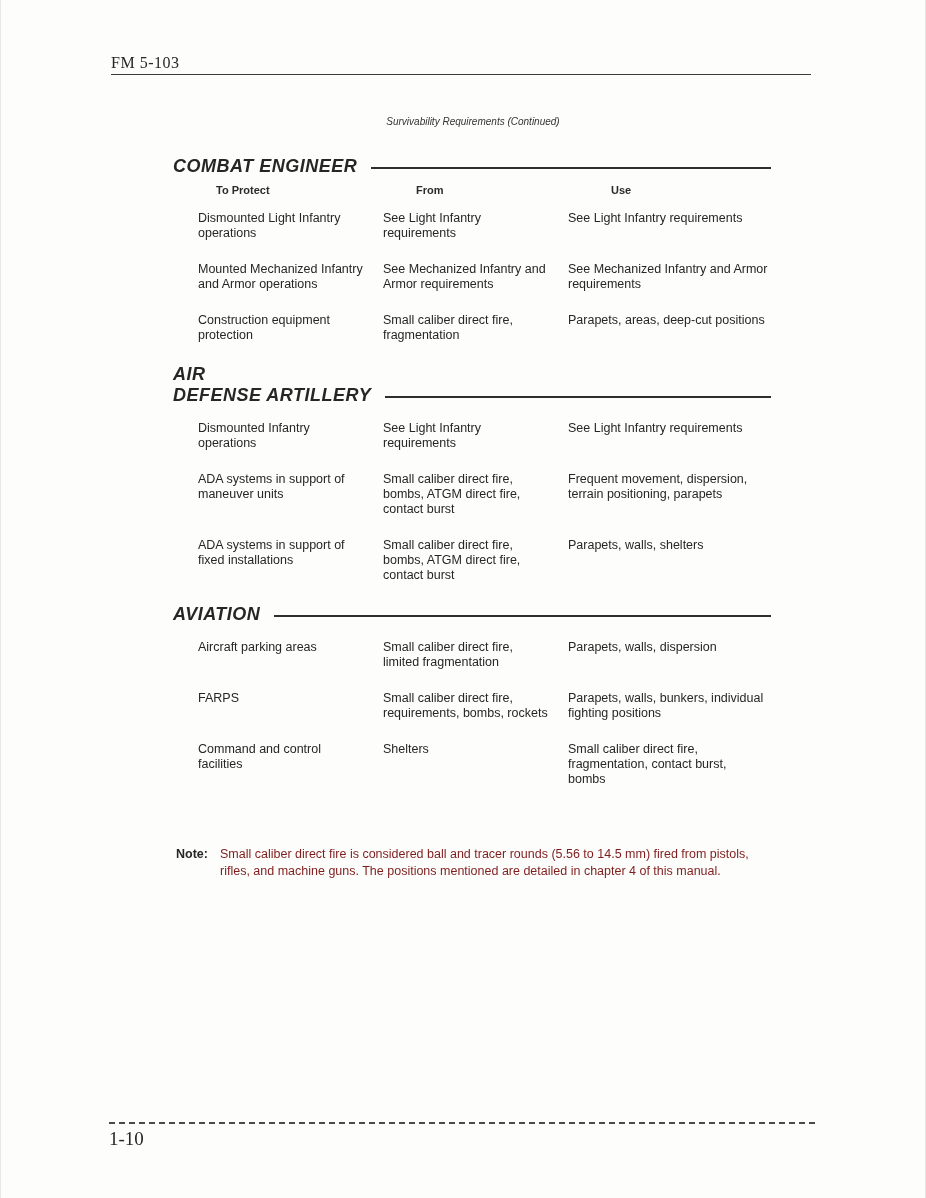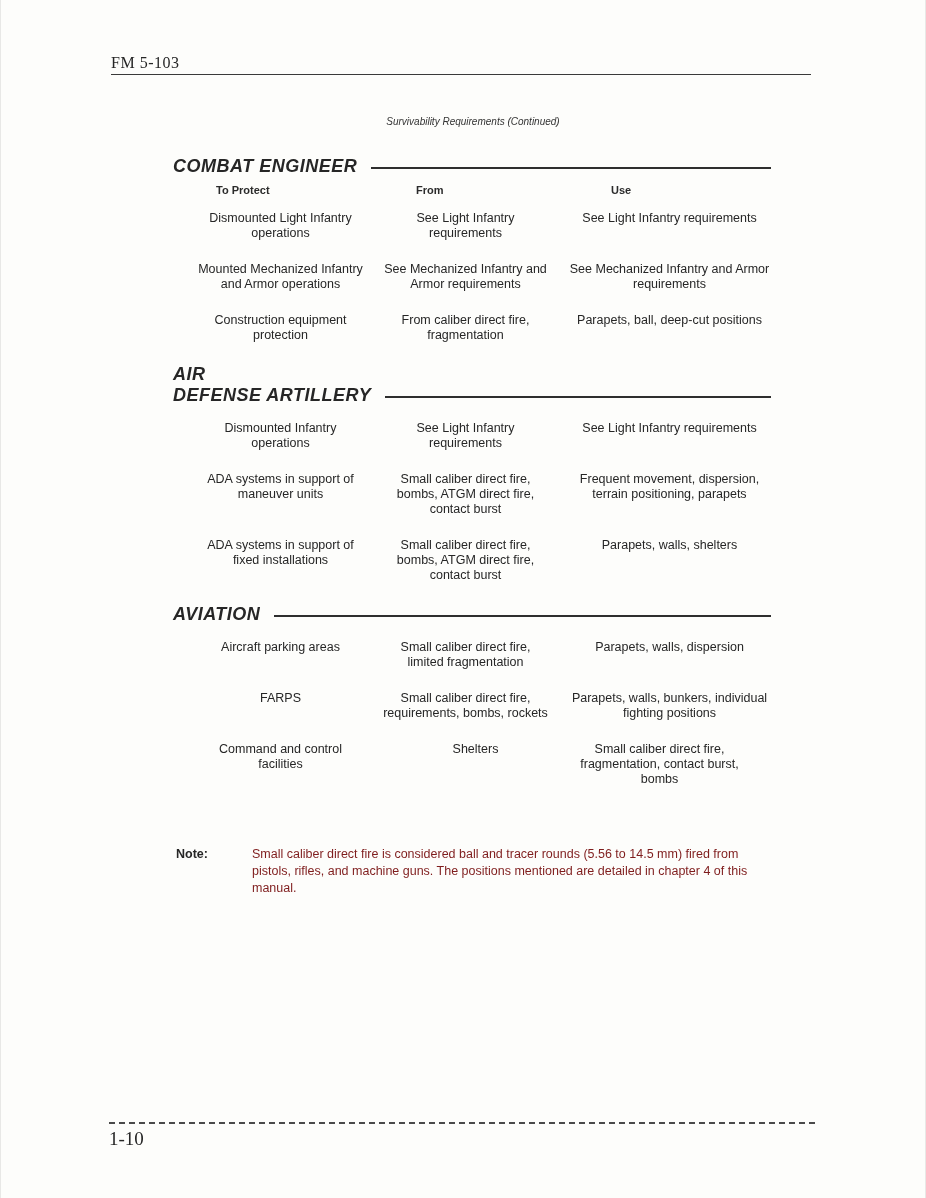--- a/index.html
+++ b/index.html
@@ -82,35 +82,33 @@
     font-size: 11px;
     color: #2b2b2b;
   }
   .col-headers .ch1 { padding-left: 18px; }
   .col-headers .ch2 { padding-left: 33px; }
   .col-headers .ch3 { padding-left: 43px; }
   .tbl-row {
     display: grid;
     grid-template-columns: 185px 185px auto;
     margin: 0 0 21px 25px;
-    text-align: center;
   }
   .tbl-row .cell { padding-right: 20px; }
   .tbl-row .cell.c3 { padding-right: 0; }
   .section-gap { height: 10px; }
   
   .note {
     position: absolute;
     left: 175px;
     top: 846px;
     width: 600px;
     display: flex;
     font-size: 12.5px;
     line-height: 1.35;
-    gap: 32px;
   }
   .note-label {
     font-weight: bold;
     width: 44px;
     flex: 0 0 44px;
   }
   .note-text {
     flex: 1;
     color: #7f1d1d;
   }
@@ -158,22 +156,22 @@
       <div class="cell c2">See Light Infantry requirements</div>
       <div class="cell c3">See Light Infantry requirements</div>
     </div>
     <div class="tbl-row">
       <div class="cell c1">Mounted Mechanized Infantry and Armor operations</div>
       <div class="cell c2">See Mechanized Infantry and Armor requirements</div>
       <div class="cell c3">See Mechanized Infantry and Armor requirements</div>
     </div>
     <div class="tbl-row">
       <div class="cell c1">Construction equipment protection</div>
-      <div class="cell c2">From caliber direct fire, fragmentation</div>
-      <div class="cell c3">Parapets, ball, deep-cut positions</div>
+      <div class="cell c2">Small caliber direct fire, fragmentation</div>
+      <div class="cell c3">Parapets, areas, deep-cut positions</div>
     </div>
 
     <div class="sec-heading stacked-top">
       <span class="sec-title">AIR</span>
     </div>
     <div class="sec-heading">
       <span class="sec-title">DEFENSE ARTILLERY</span>
       <span class="sec-rule"></span>
     </div>
     <div class="section-gap"></div>

